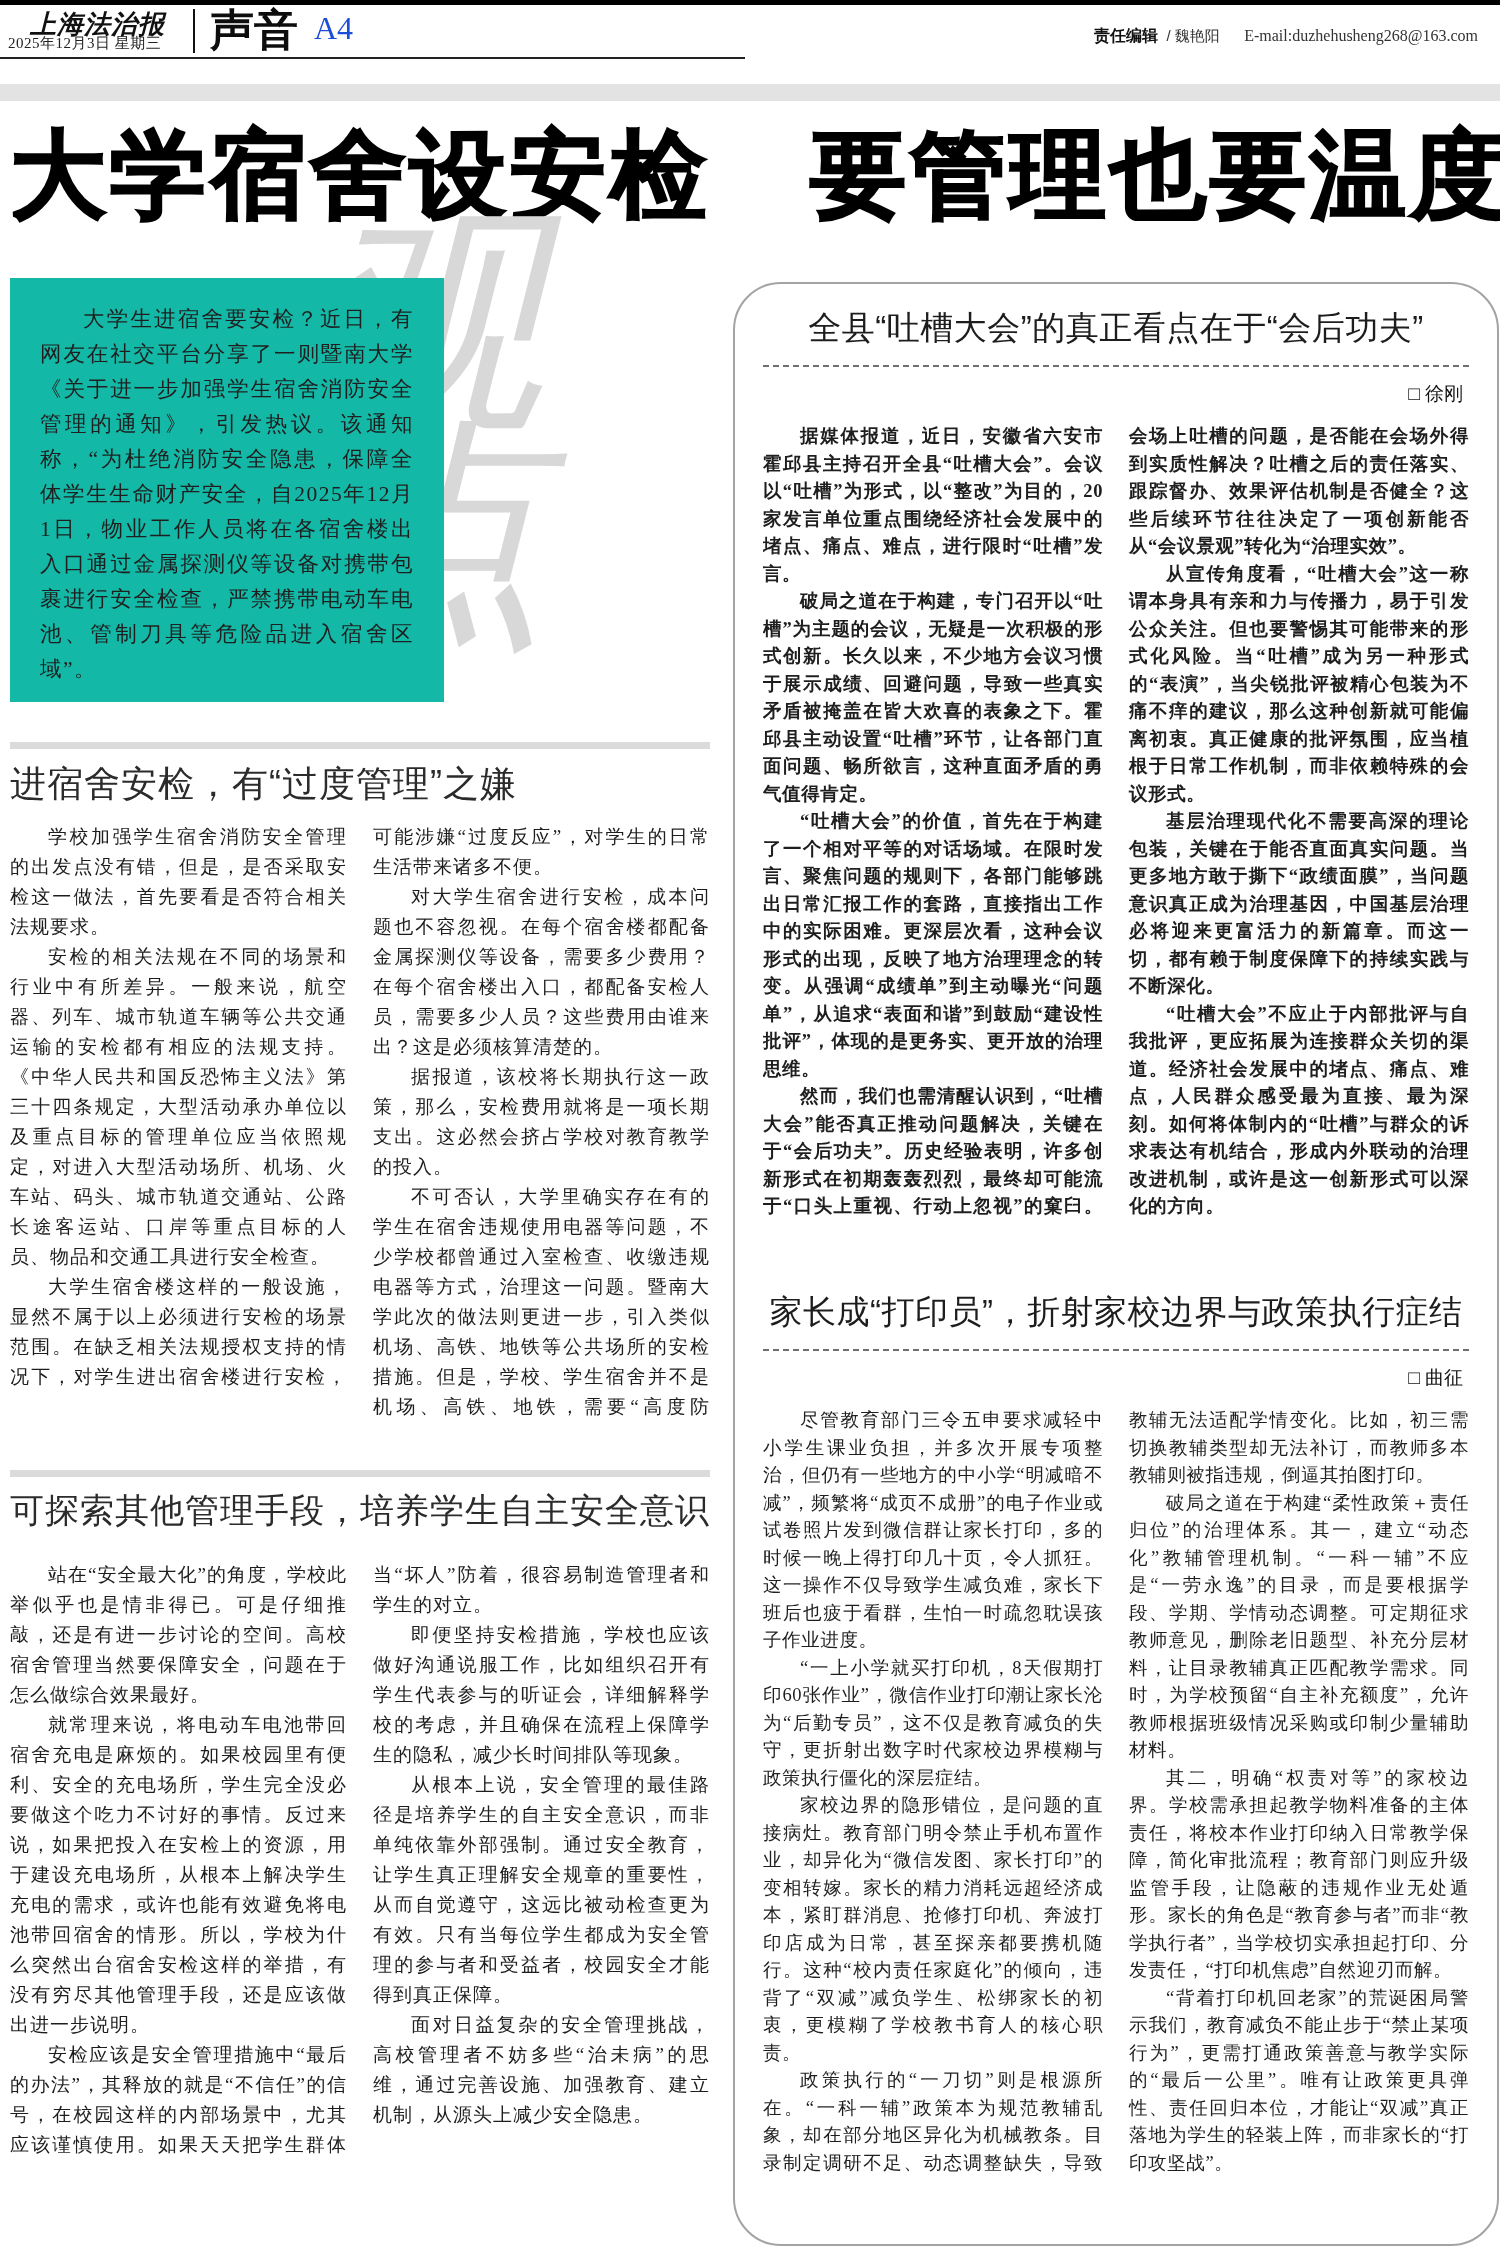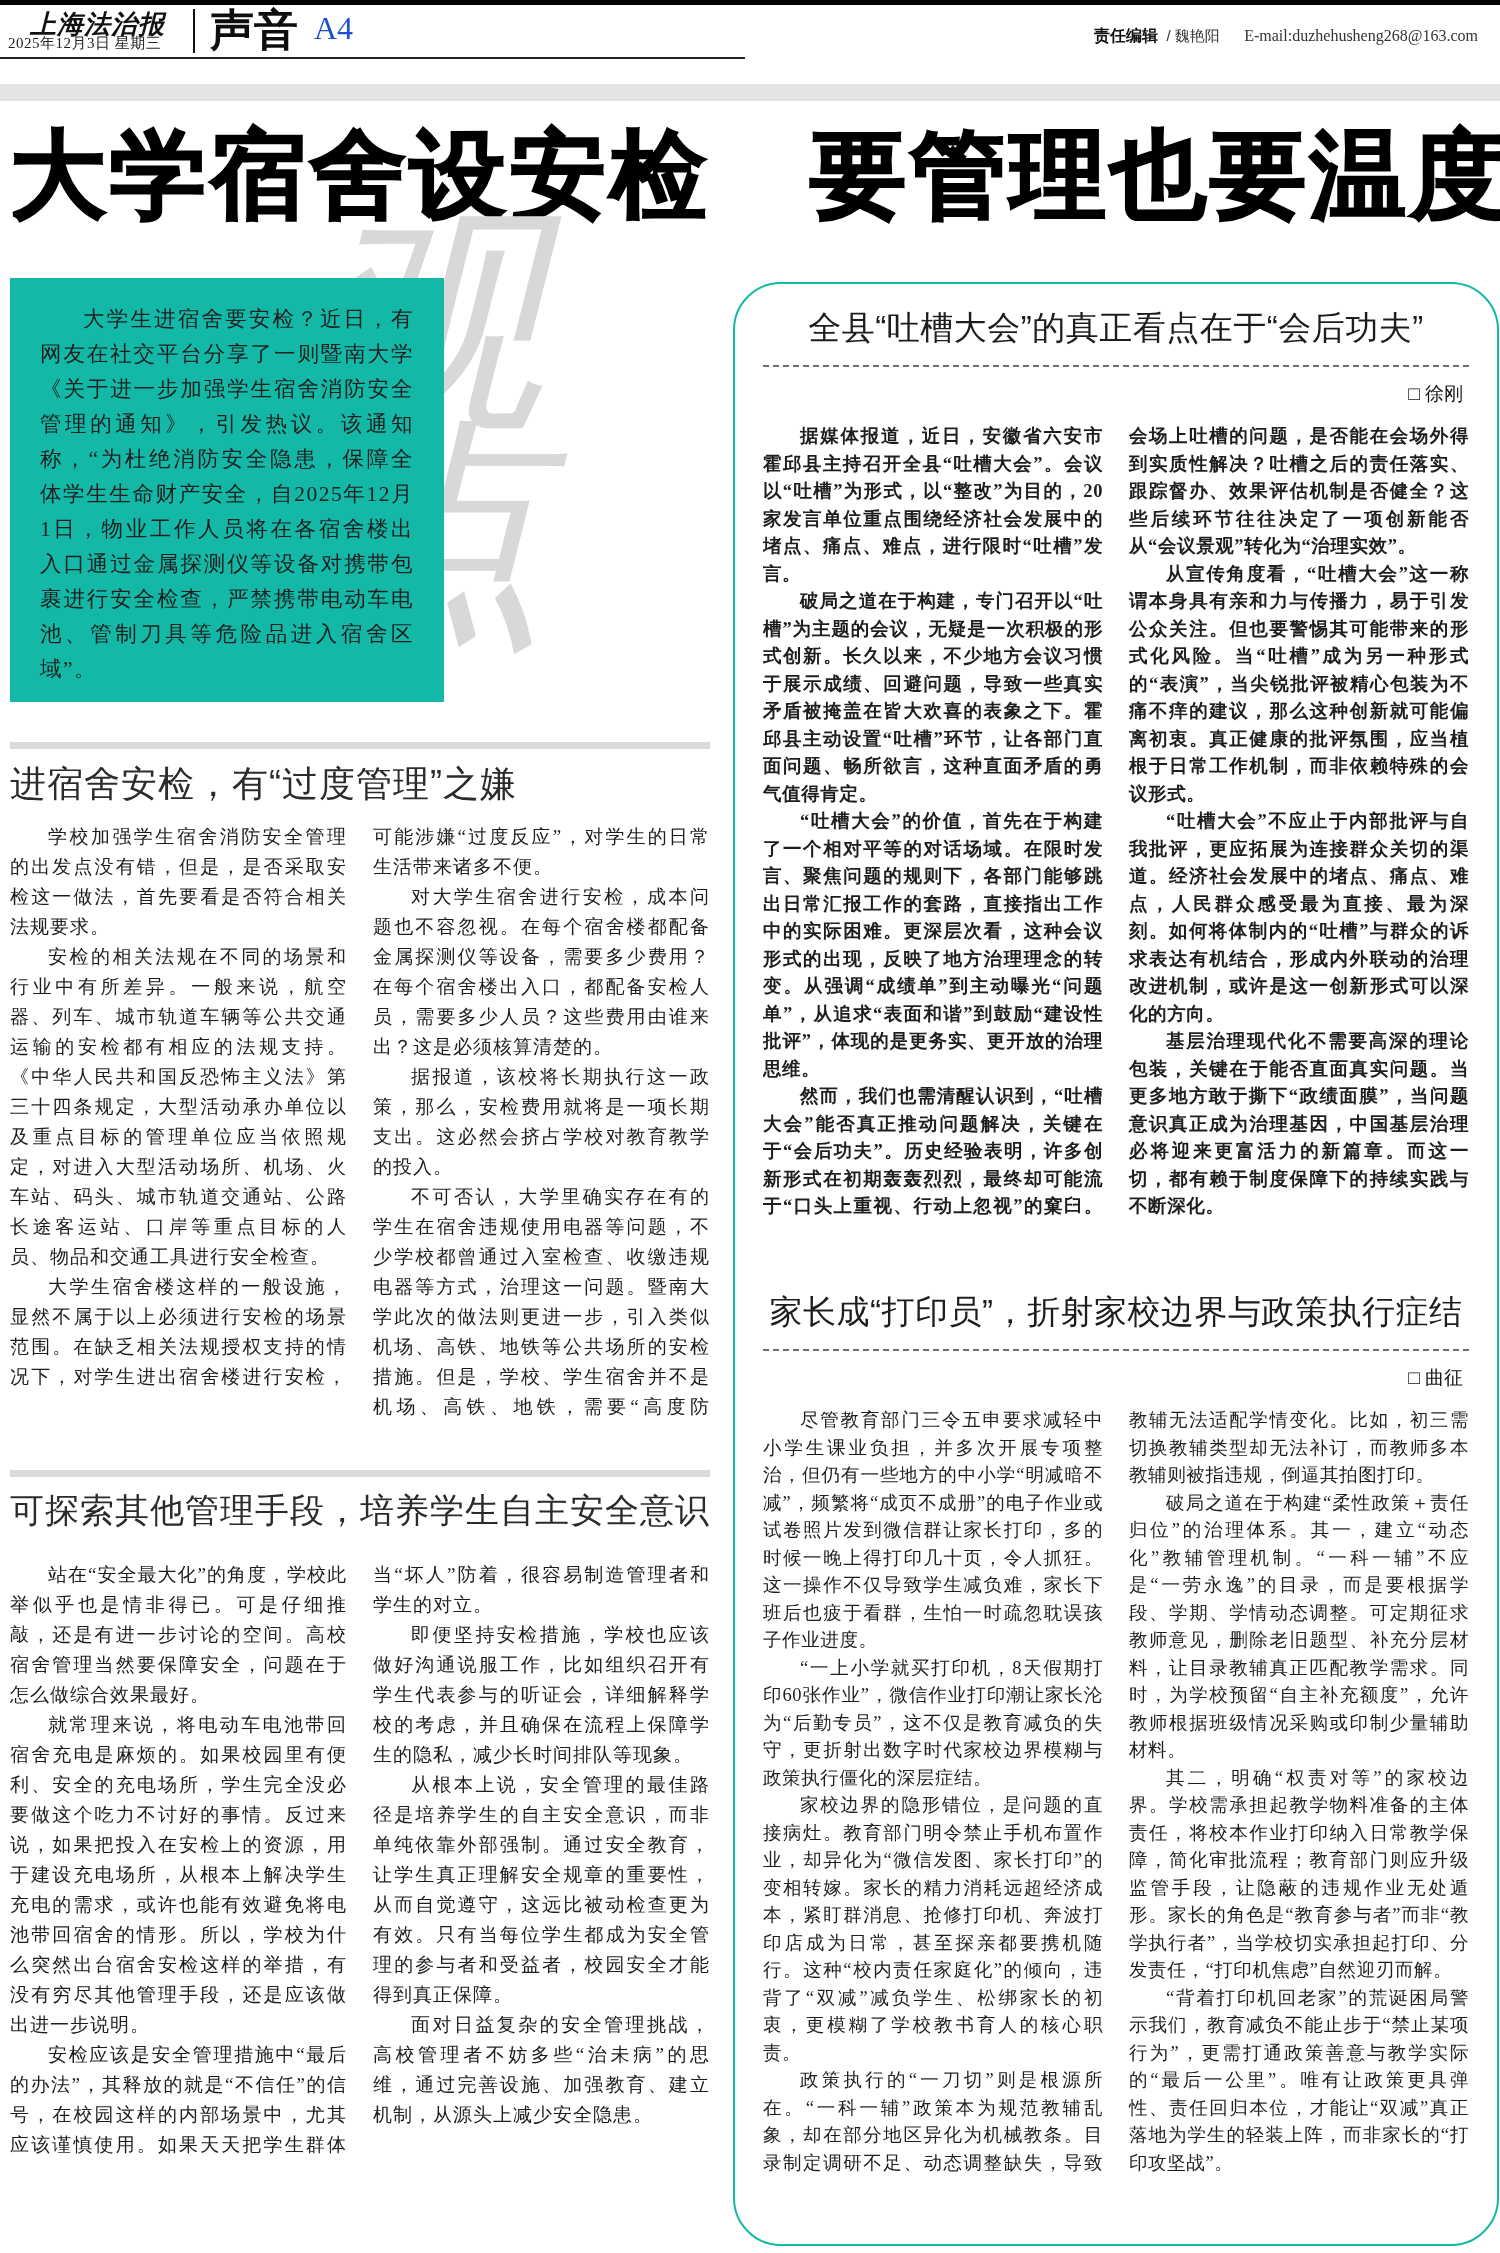--- a/index.html
+++ b/index.html
@@ -43,21 +43,21 @@
     font-size:36px;color:#2b2b2b;letter-spacing:1px;white-space:nowrap;}
   #heading1{left:0;top:482px;}
   #heading2{left:0;top:1210px;font-size:34px;}
   .body-cols{column-count:2;column-gap:26px;text-align:justify;
     font-size:19px;line-height:30px;letter-spacing:1px;overflow:hidden;color:#1d1d1d;}
   #body1{left:0;top:544px;width:700px;height:628px;}
   #body2{left:0;top:1282px;width:700px;height:693px;}
   p.bp{margin:0;text-indent:2em;}
   
   #rightbox{left:733px;top:282px;width:766px;height:1964px;box-sizing:border-box;
-    border:2px solid #14b8a6;border-radius:48px;background:#fff;}
+    border:2px solid #a3a3a3;border-radius:48px;background:#fff;}
   .article{position:absolute;left:28px;right:28px;}
   #art1{top:16px;height:960px;}
   #art2{top:1000px;height:944px;}
   .art-title{text-align:center;font-family:"Liberation Sans","DejaVu Sans",sans-serif;
     font-weight:400;font-size:33px;color:#1d1d1d;letter-spacing:.5px;margin:6px 0 0 0;white-space:nowrap;}
   .dash{border:none;border-top:2px dashed #6f6f6f;margin:14px 0 0 0;}
   .byline{text-align:right;font-family:"Liberation Sans","DejaVu Sans",sans-serif;
     font-size:19px;margin-top:14px;padding-right:6px;color:#111;}
   .art-body{margin-top:16px;column-count:2;column-gap:26px;text-align:justify;
     font-size:18.5px;line-height:27.5px;letter-spacing:.6px;overflow:hidden;color:#1e1e1e;}
@@ -123,22 +123,22 @@
   <div class="article" id="art1">
     <h2 class="art-title">全县“吐槽大会”的真正看点在于“会后功夫”</h2>
     <hr class="dash">
     <div class="byline">□ 徐刚</div>
     <div class="art-body">
       <p class="bp">据媒体报道，近日，安徽省六安市霍邱县主持召开全县“吐槽大会”。会议以“吐槽”为形式，以“整改”为目的，20家发言单位重点围绕经济社会发展中的堵点、痛点、难点，进行限时“吐槽”发言。</p>
       <p class="bp">破局之道在于构建，专门召开以“吐槽”为主题的会议，无疑是一次积极的形式创新。长久以来，不少地方会议习惯于展示成绩、回避问题，导致一些真实矛盾被掩盖在皆大欢喜的表象之下。霍邱县主动设置“吐槽”环节，让各部门直面问题、畅所欲言，这种直面矛盾的勇气值得肯定。</p>
       <p class="bp">“吐槽大会”的价值，首先在于构建了一个相对平等的对话场域。在限时发言、聚焦问题的规则下，各部门能够跳出日常汇报工作的套路，直接指出工作中的实际困难。更深层次看，这种会议形式的出现，反映了地方治理理念的转变。从强调“成绩单”到主动曝光“问题单”，从追求“表面和谐”到鼓励“建设性批评”，体现的是更务实、更开放的治理思维。</p>
       <p class="bp">然而，我们也需清醒认识到，“吐槽大会”能否真正推动问题解决，关键在于“会后功夫”。历史经验表明，许多创新形式在初期轰轰烈烈，最终却可能流于“口头上重视、行动上忽视”的窠臼。会场上吐槽的问题，是否能在会场外得到实质性解决？吐槽之后的责任落实、跟踪督办、效果评估机制是否健全？这些后续环节往往决定了一项创新能否从“会议景观”转化为“治理实效”。</p>
       <p class="bp">从宣传角度看，“吐槽大会”这一称谓本身具有亲和力与传播力，易于引发公众关注。但也要警惕其可能带来的形式化风险。当“吐槽”成为另一种形式的“表演”，当尖锐批评被精心包装为不痛不痒的建议，那么这种创新就可能偏离初衷。真正健康的批评氛围，应当植根于日常工作机制，而非依赖特殊的会议形式。</p>
+      <p class="bp">基层治理现代化不需要高深的理论包装，关键在于能否直面真实问题。当更多地方敢于撕下“政绩面膜”，当问题意识真正成为治理基因，中国基层治理必将迎来更富活力的新篇章。而这一切，都有赖于制度保障下的持续实践与不断深化。</p>
       <p class="bp">“吐槽大会”不应止于内部批评与自我批评，更应拓展为连接群众关切的渠道。经济社会发展中的堵点、痛点、难点，人民群众感受最为直接、最为深刻。如何将体制内的“吐槽”与群众的诉求表达有机结合，形成内外联动的治理改进机制，或许是这一创新形式可以深化的方向。</p>
-      <p class="bp">基层治理现代化不需要高深的理论包装，关键在于能否直面真实问题。当更多地方敢于撕下“政绩面膜”，当问题意识真正成为治理基因，中国基层治理必将迎来更富活力的新篇章。而这一切，都有赖于制度保障下的持续实践与不断深化。</p>
     </div>
   </div>
 
   <div class="article" id="art2">
     <h2 class="art-title">家长成“打印员”，折射家校边界与政策执行症结</h2>
     <hr class="dash">
     <div class="byline">□ 曲征</div>
     <div class="art-body">
       <p class="bp">尽管教育部门三令五申要求减轻中小学生课业负担，并多次开展专项整治，但仍有一些地方的中小学“明减暗不减”，频繁将“成页不成册”的电子作业或试卷照片发到微信群让家长打印，多的时候一晚上得打印几十页，令人抓狂。这一操作不仅导致学生减负难，家长下班后也疲于看群，生怕一时疏忽耽误孩子作业进度。</p>
       <p class="bp">“一上小学就买打印机，8天假期打印60张作业”，微信作业打印潮让家长沦为“后勤专员”，这不仅是教育减负的失守，更折射出数字时代家校边界模糊与政策执行僵化的深层症结。</p>

